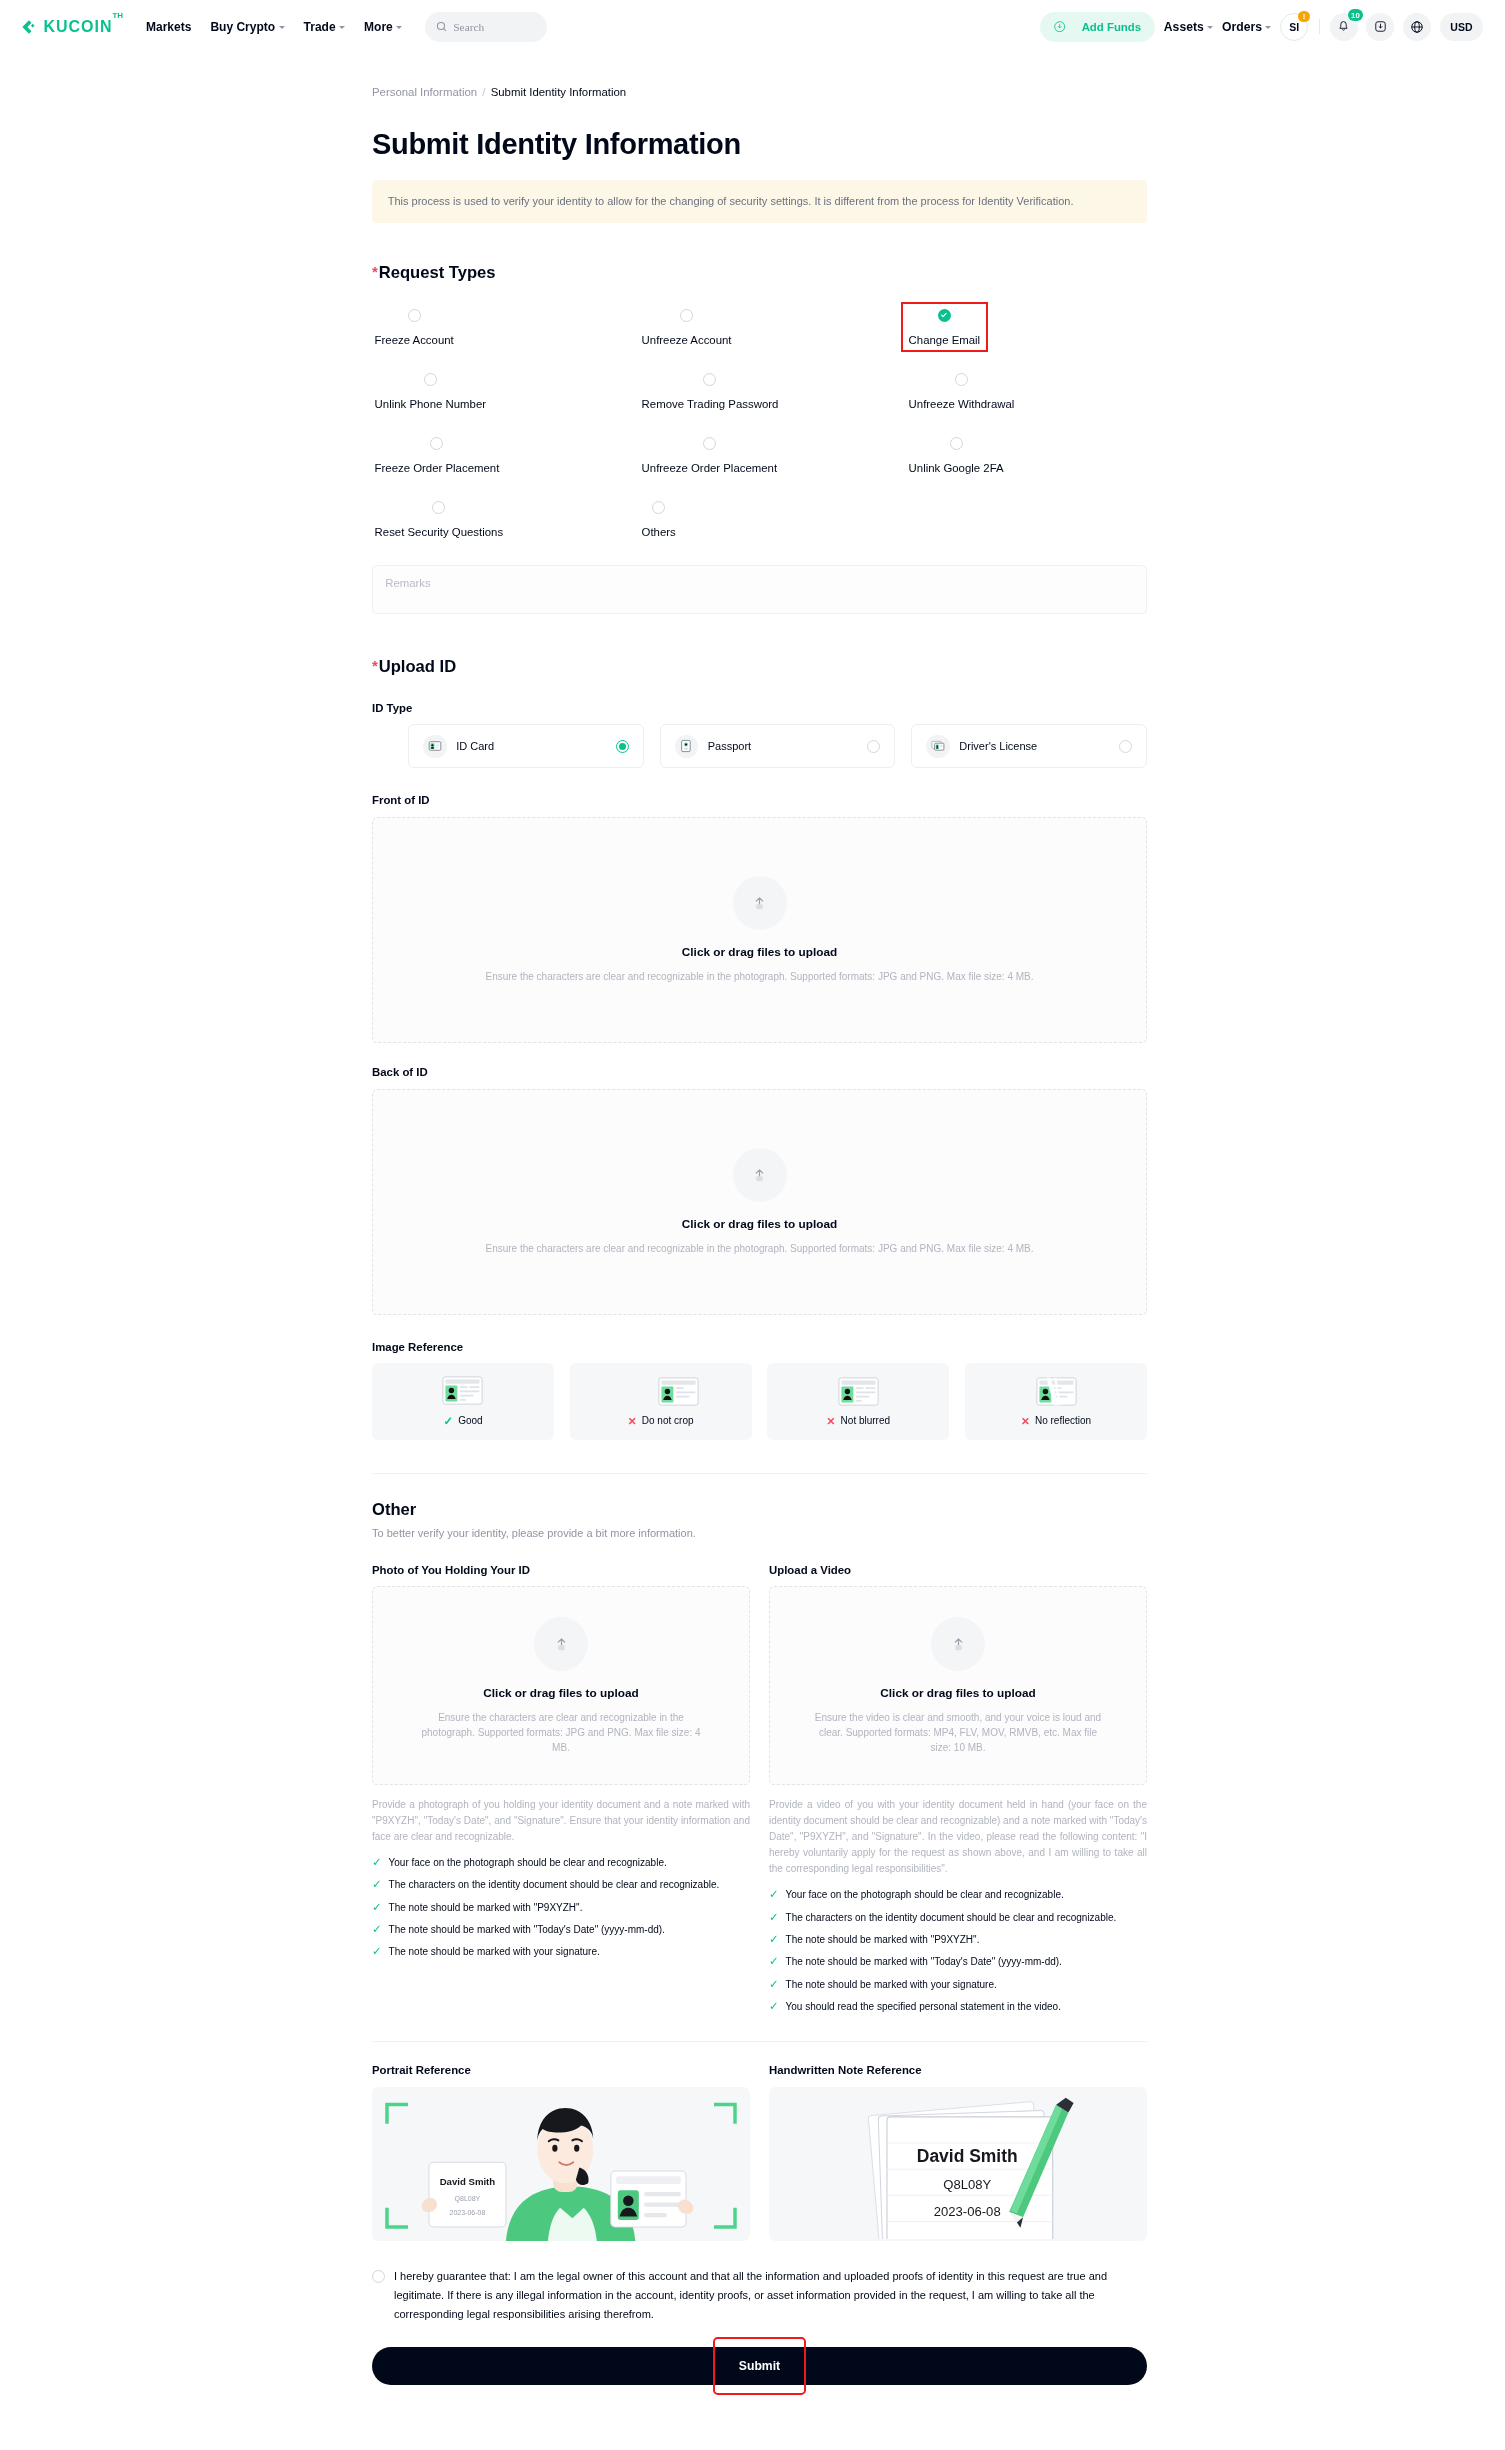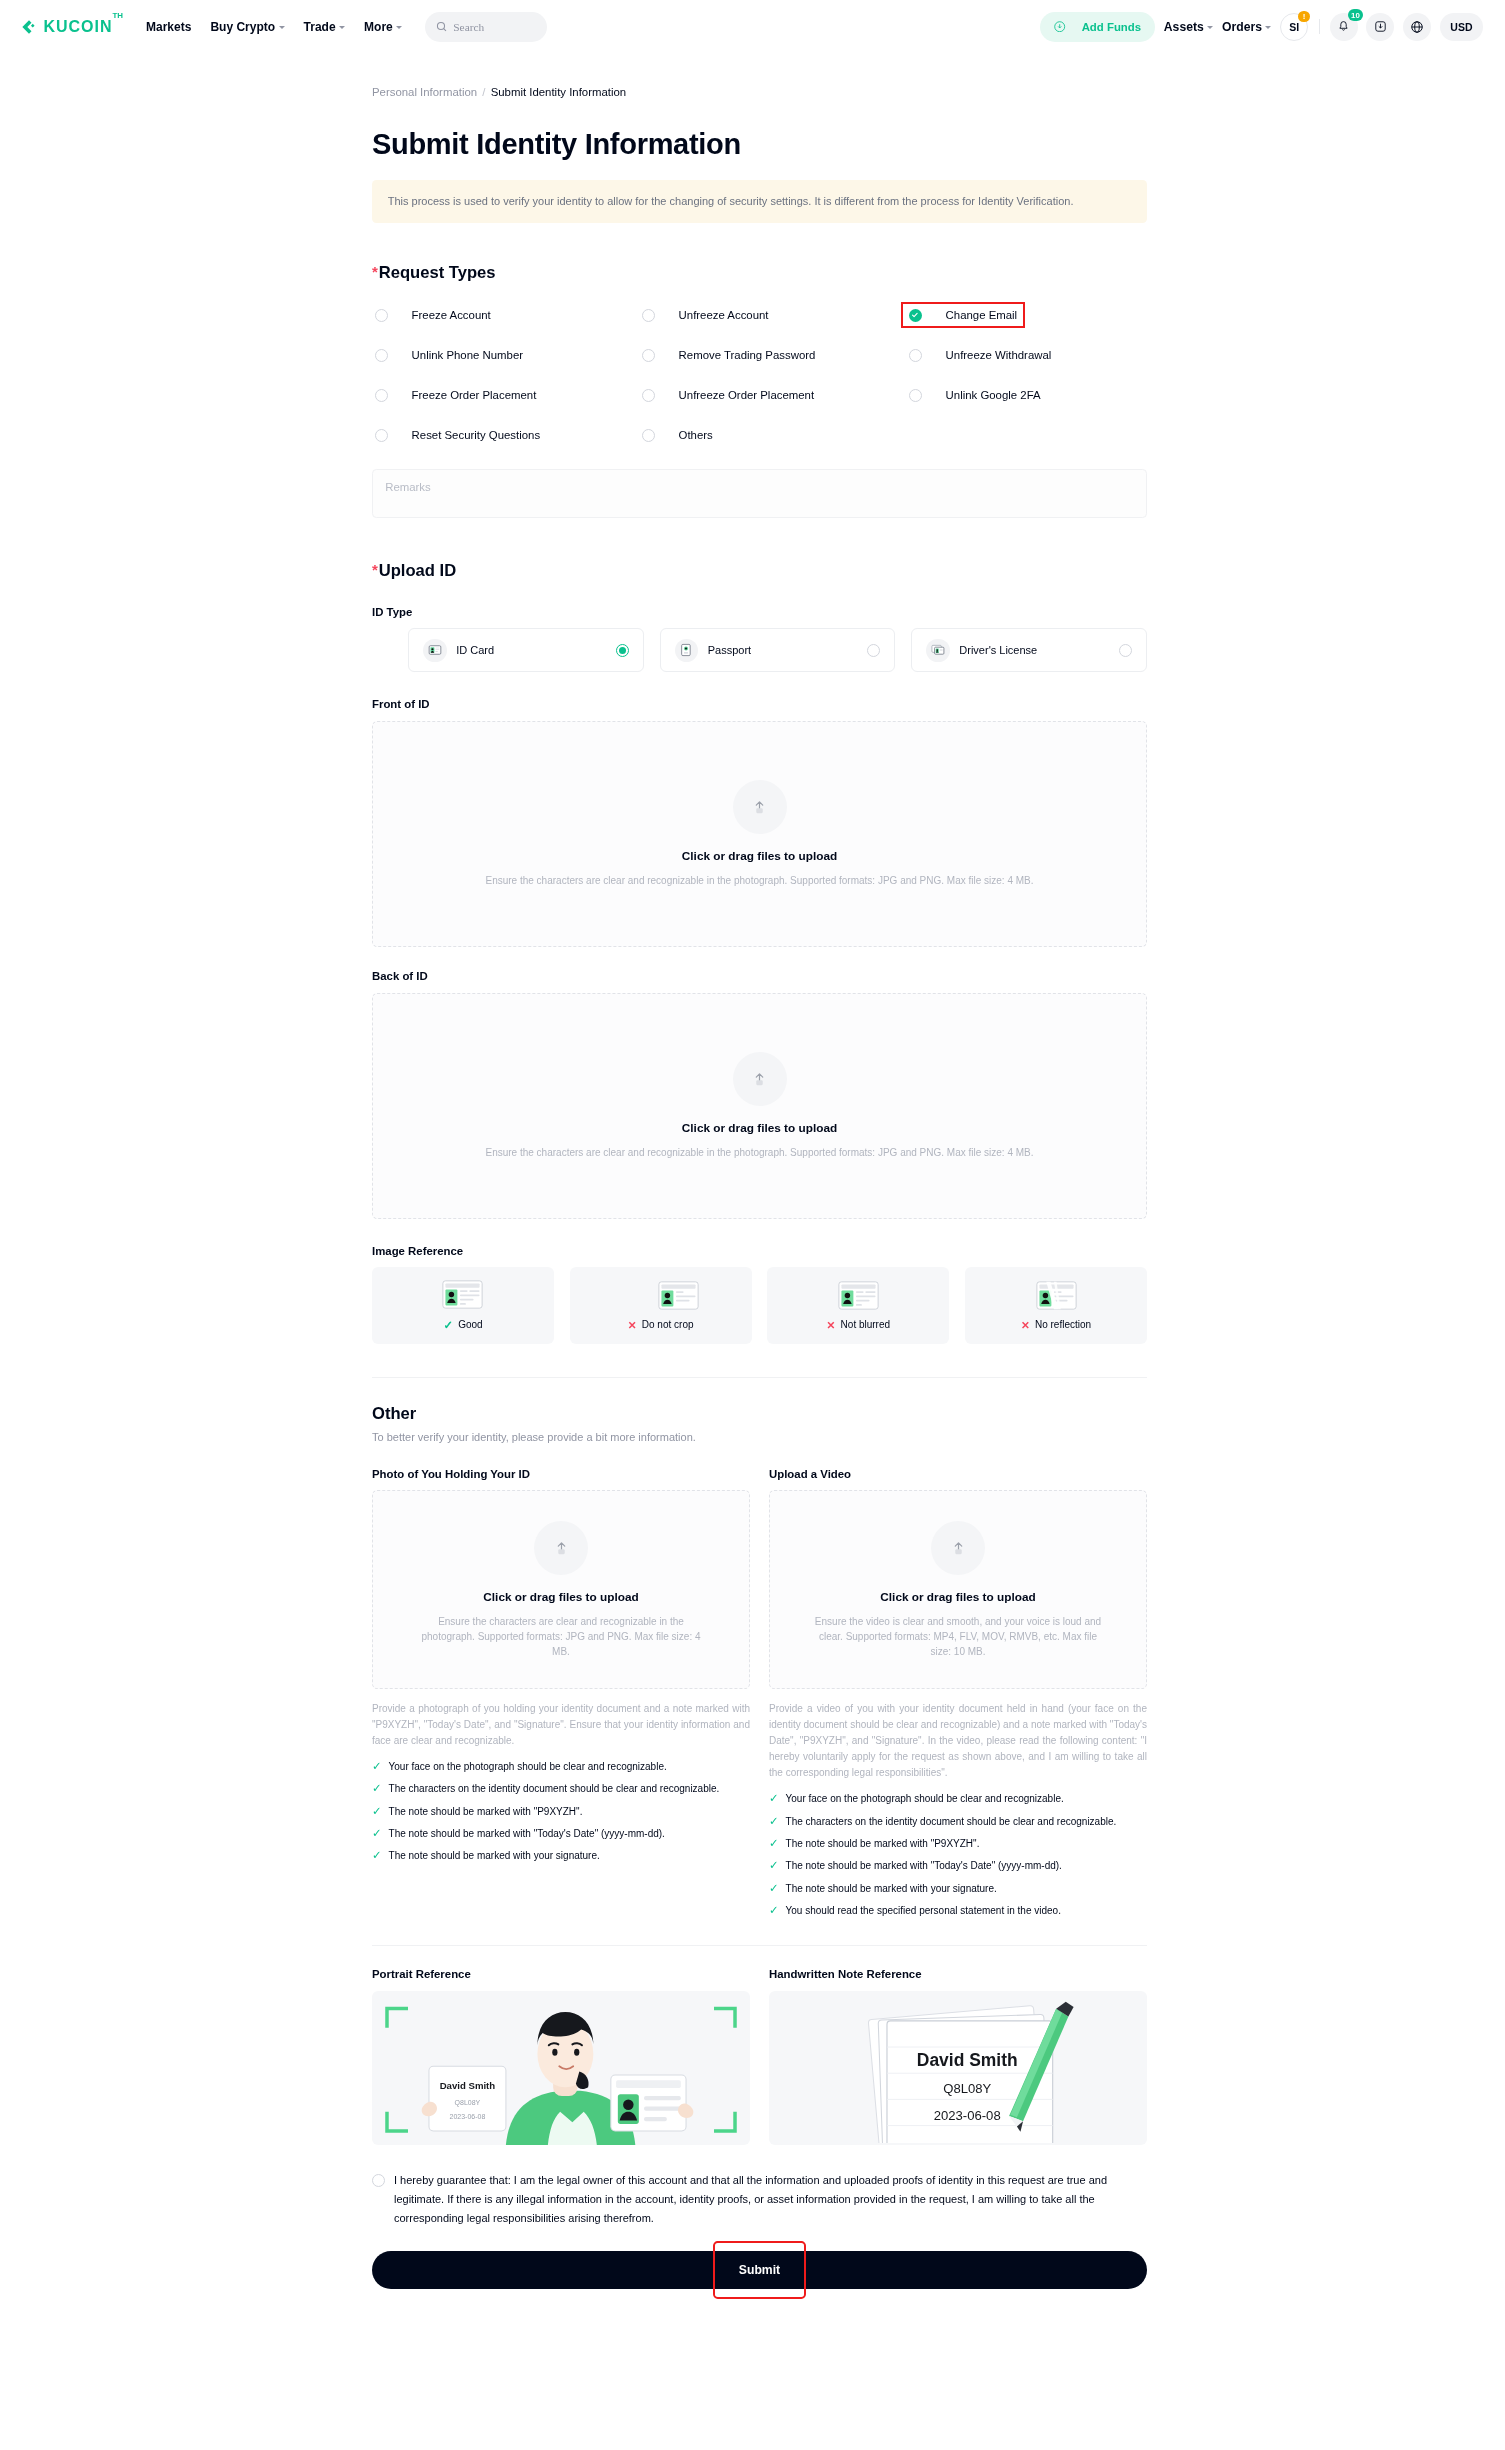--- a/index.html
+++ b/index.html
@@ -93,21 +93,21 @@
     font-size: 11px; line-height: 1.55; color:#6b7280; margin-bottom: 40px;
   }
 
   .sec-title {
     font-size: 16.6px; font-weight:700; margin-bottom: 24.5px; display:flex; align-items:flex-start;
   }
   .req-star { color:#f5455c; font-size:15px; margin-right:0.9px; line-height:1.25;}
 
   
   .radio-grid { display:grid; grid-template-columns: 267px 267px 1fr; row-gap: 23.6px; margin-bottom: 26px;}
-  .radio-opt { display:flex; align-items:center; gap:24px; cursor:pointer; width:max-content; padding:1.7px 2.6px;}
+  .radio-opt { display:flex; align-items:center; gap:12px; cursor:pointer; width:max-content; padding:1.7px 2.6px;flex-direction:column;}
   .radio-circ { width:13px;height:13px;border-radius:50%;border:1.2px solid #d3d6dd; flex:0 0 auto;}
   .radio-circ.checked {
     border:none; background:#0ac18e; display:flex;align-items:center;justify-content:center;
   }
   .radio-label { font-size:11.4px; color:#01081a; white-space:nowrap;}
   .hl-red { outline: 2.6px solid #ef1b1b; outline-offset: 3.5px; }
 
   textarea.remarks {
     width:100%; height:49px; border:0.9px solid #f0f1f3; border-radius:4.4px;
     background:#fdfdfd; padding:10.5px 12.2px; font-size:11.4px; color:#01081a;

